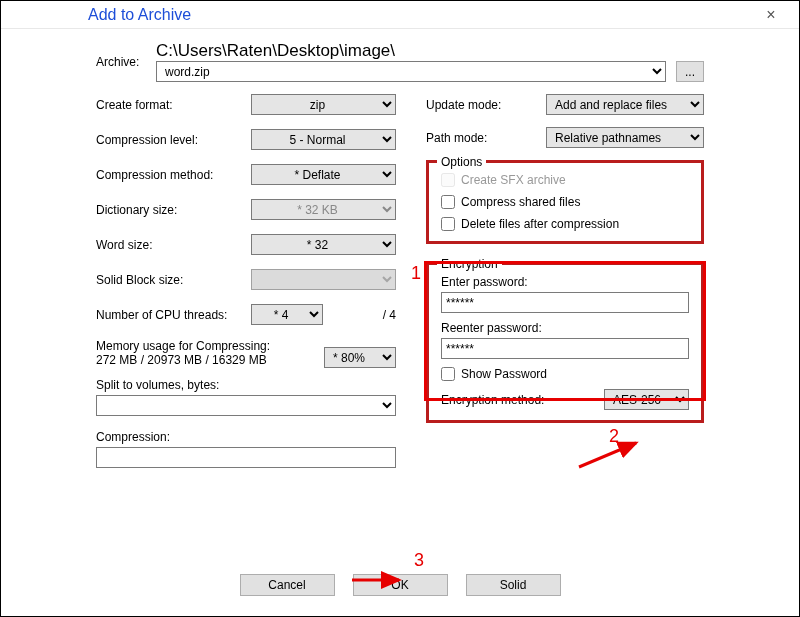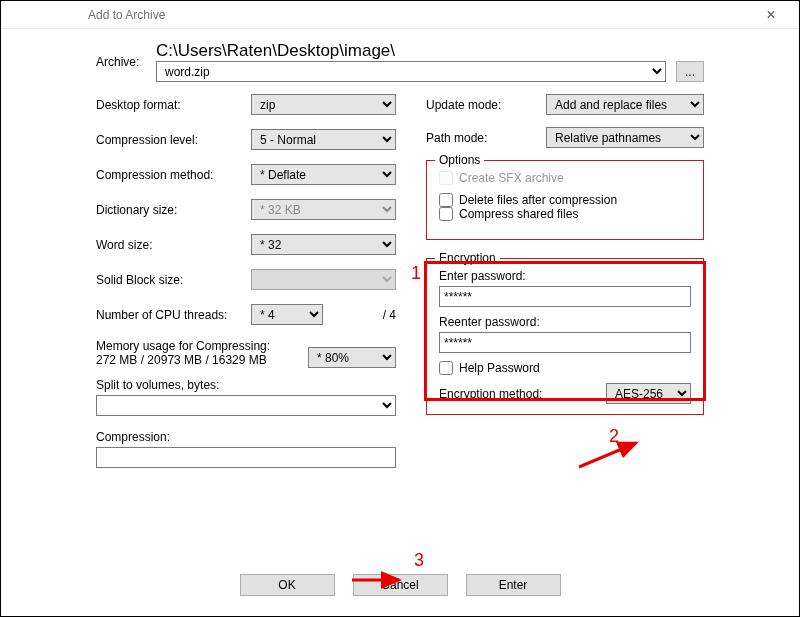--- a/index.html
+++ b/index.html
@@ -16,22 +16,22 @@
   }
   .titlebar {
     height: 28px;
     display: flex;
     align-items: center;
     padding: 0 8px 0 12px;
     border-bottom: 1px solid #e8e8e8;
   }
   .titlebar .title {
     flex: 1;
-    color: #737373;
-    font-size: 12px;
+    color: #1d4ed8;
+    font-size: 16px;
     padding-left: 75px;
   }
   .titlebar .close {
     width: 40px;
     text-align: center;
     font-size: 16px;
     color: #555;
     cursor: pointer;
   }
   .content {
@@ -85,30 +85,31 @@
   .fld {
     display: flex;
     align-items: center;
     margin-bottom: 14px;
   }
   .fld .lbl {
     width: 155px;
   }
   .fld select {
     flex: 1;
+    text-align: center;
   }
   .fld-row-right {
     display: flex;
     align-items: center;
     margin-bottom: 12px;
   }
   .fld-row-right .lbl { width: 120px; }
   .fld-row-right select { flex: 1; }
   .group {
-    border: 1px solid #b91c1c;
+    border: 3px solid #b91c1c;
     padding: 10px 12px;
     position: relative;
     margin-top: 10px;
   }
   .group .legend {
     position: absolute;
     top: -8px;
     left: 8px;
     background: #fff;
     padding: 0 4px;
@@ -197,21 +198,21 @@
         <div class="browse-btn">...</div>
       </div>
     </div>
   </div>
 
   <div class="cols">
 
     <div class="col-left">
 
       <div class="fld">
-        <div class="lbl">Desktop format:</div>
+        <div class="lbl">Create format:</div>
         <select><option>zip</option></select>
       </div>
 
       <div class="fld">
         <div class="lbl">Compression level:</div>
         <select><option>5 - Normal</option></select>
       </div>
 
       <div class="fld">
         <div class="lbl">Compression method:</div>
@@ -237,21 +238,21 @@
         <div class="lbl">Number of CPU threads:</div>
         <select style="width:72px;flex:none"><option>* 4</option></select>
         <div style="flex:1;text-align:right;">/ 4</div>
       </div>
 
       <div style="display:flex;align-items:flex-start;margin-bottom:10px;">
         <div style="flex:1;">
           <div>Memory usage for Compressing:</div>
           <div>272 MB / 20973 MB / 16329 MB</div>
         </div>
-        <select style="width:88px;margin-top:8px;"><option>* 80%</option></select>
+        <select style="width:72px;margin-top:8px;"><option>* 80%</option></select>
       </div>
 
 
       <div class="stack" style="margin-bottom:14px;">
         <div class="stack-label">Split to volumes, bytes:</div>
         <select class="light"><option></option></select>
       </div>
 
       <div class="stack">
         <div class="stack-label">Compression:</div>
@@ -271,57 +272,57 @@
         <div class="lbl">Path mode:</div>
         <select><option>Relative pathnames</option></select>
       </div>
 
       <div class="group">
         <div class="legend">Options</div>
         <div class="chk disabled">
           <input type="checkbox" disabled="" style="">
           <span>Create SFX archive</span>
         </div>
+        <div class="chk">
+          <input type="checkbox" style="">
+          <span>Compress shared files</span>
+        </div>
         <div class="chk" style="margin-bottom:0;">
           <input type="checkbox" style="">
           <span>Delete files after compression</span>
         </div>
+      </div>
+
+      <div class="group" style="margin-top:18px;">
+        <div class="legend">Encryption</div>
+
+        <div class="stack-label">Enter password:</div>
+        <input type="text" class="pw-field" value="******" style="">
+
+        <div class="stack-label">Reenter password:</div>
+        <input type="text" class="pw-field" value="******" style="">
+
         <div class="chk">
           <input type="checkbox" style="">
-          <span>Compress shared files</span>
-        </div>
-      </div>
-
-      <div class="group" style="margin-top:18px;">
-        <div class="legend">Encryption</div>
-
-        <div class="stack-label">Enter password:</div>
-        <input type="text" class="pw-field" value="******" style="">
-
-        <div class="stack-label">Reenter password:</div>
-        <input type="text" class="pw-field" value="******" style="">
-
-        <div class="chk">
-          <input type="checkbox" style="">
-          <span>Help Password</span>
+          <span>Show Password</span>
         </div>
 
         <div class="enc-row">
           <div class="lbl">Encryption method:</div>
           <select><option>AES-256</option></select>
         </div>
       </div>
 
     </div>
   </div>
 
   <div class="bottom-buttons">
+    <div class="btn">Cancel</div>
     <div class="btn">OK</div>
-    <div class="btn">Cancel</div>
-    <div class="btn">Enter</div>
+    <div class="btn">Solid</div>
   </div>
 
 </div>
 
 <div class="anno-box" style="top:260px;left:423px;width:282px;height:140px;"></div>
 <div class="anno-num" style="top:262px;left:410px;">1</div>
 
 <div class="anno-num" style="top:425px;left:608px;">2</div>
 <svg class="arrow" style="top:438px;left:573px;" width="80" height="35">
   <defs>

